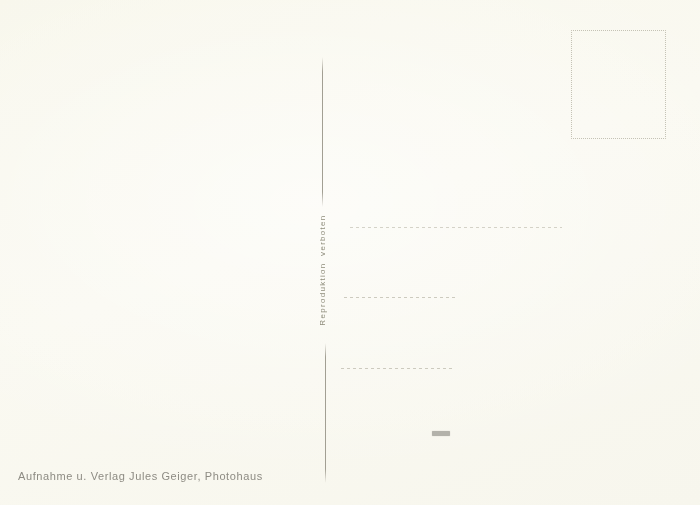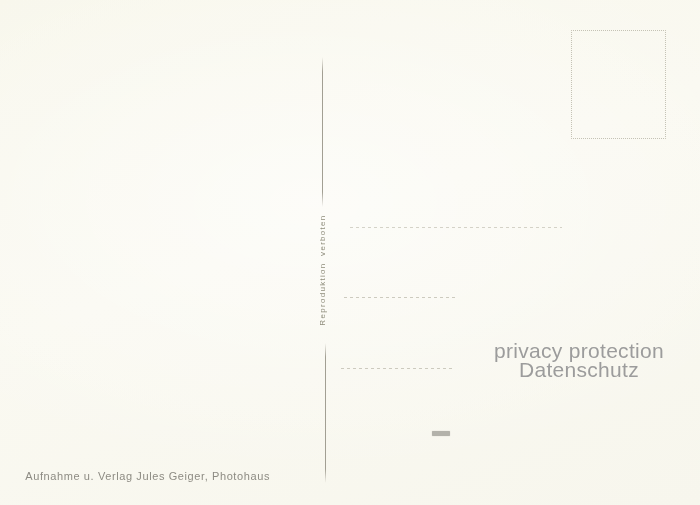--- a/index.html
+++ b/index.html
@@ -43,21 +43,21 @@
   
   .smudge{
     position:absolute;left:432px;top:431px;width:18px;height:5px;
     background:var(--smudge);border-radius:1px;
     box-shadow:0 0 1px var(--smudge);
     opacity:.85;
   }
   
   .publisher{
     position:absolute;left:18px;top:470px;width:252px;
-    text-align:right;
+    text-align:left;
     color:var(--ink);
     font-size:11px;line-height:13.5px;letter-spacing:.6px;
     font-weight:400;
   }
   
   .privacy{
     position:absolute;left:474px;top:341px;width:210px;
     text-align:center;
     color:var(--overlay);
     font-size:21px;line-height:19px;letter-spacing:.3px;
@@ -80,18 +80,14 @@
   <div class="addr-line l1"></div>
   <div class="addr-line l2"></div>
   <div class="addr-line l3"></div>
 
   <div class="smudge"></div>
 
   <div class="publisher">
     <div>Aufnahme u. Verlag Jules Geiger, Photohaus</div>
   </div>
 
-  <div class="privacy">
-    <div>privacy protection</div>
-    <div>Datenschutz</div>
-  </div>
 
 </div>
 
 </body></html>

